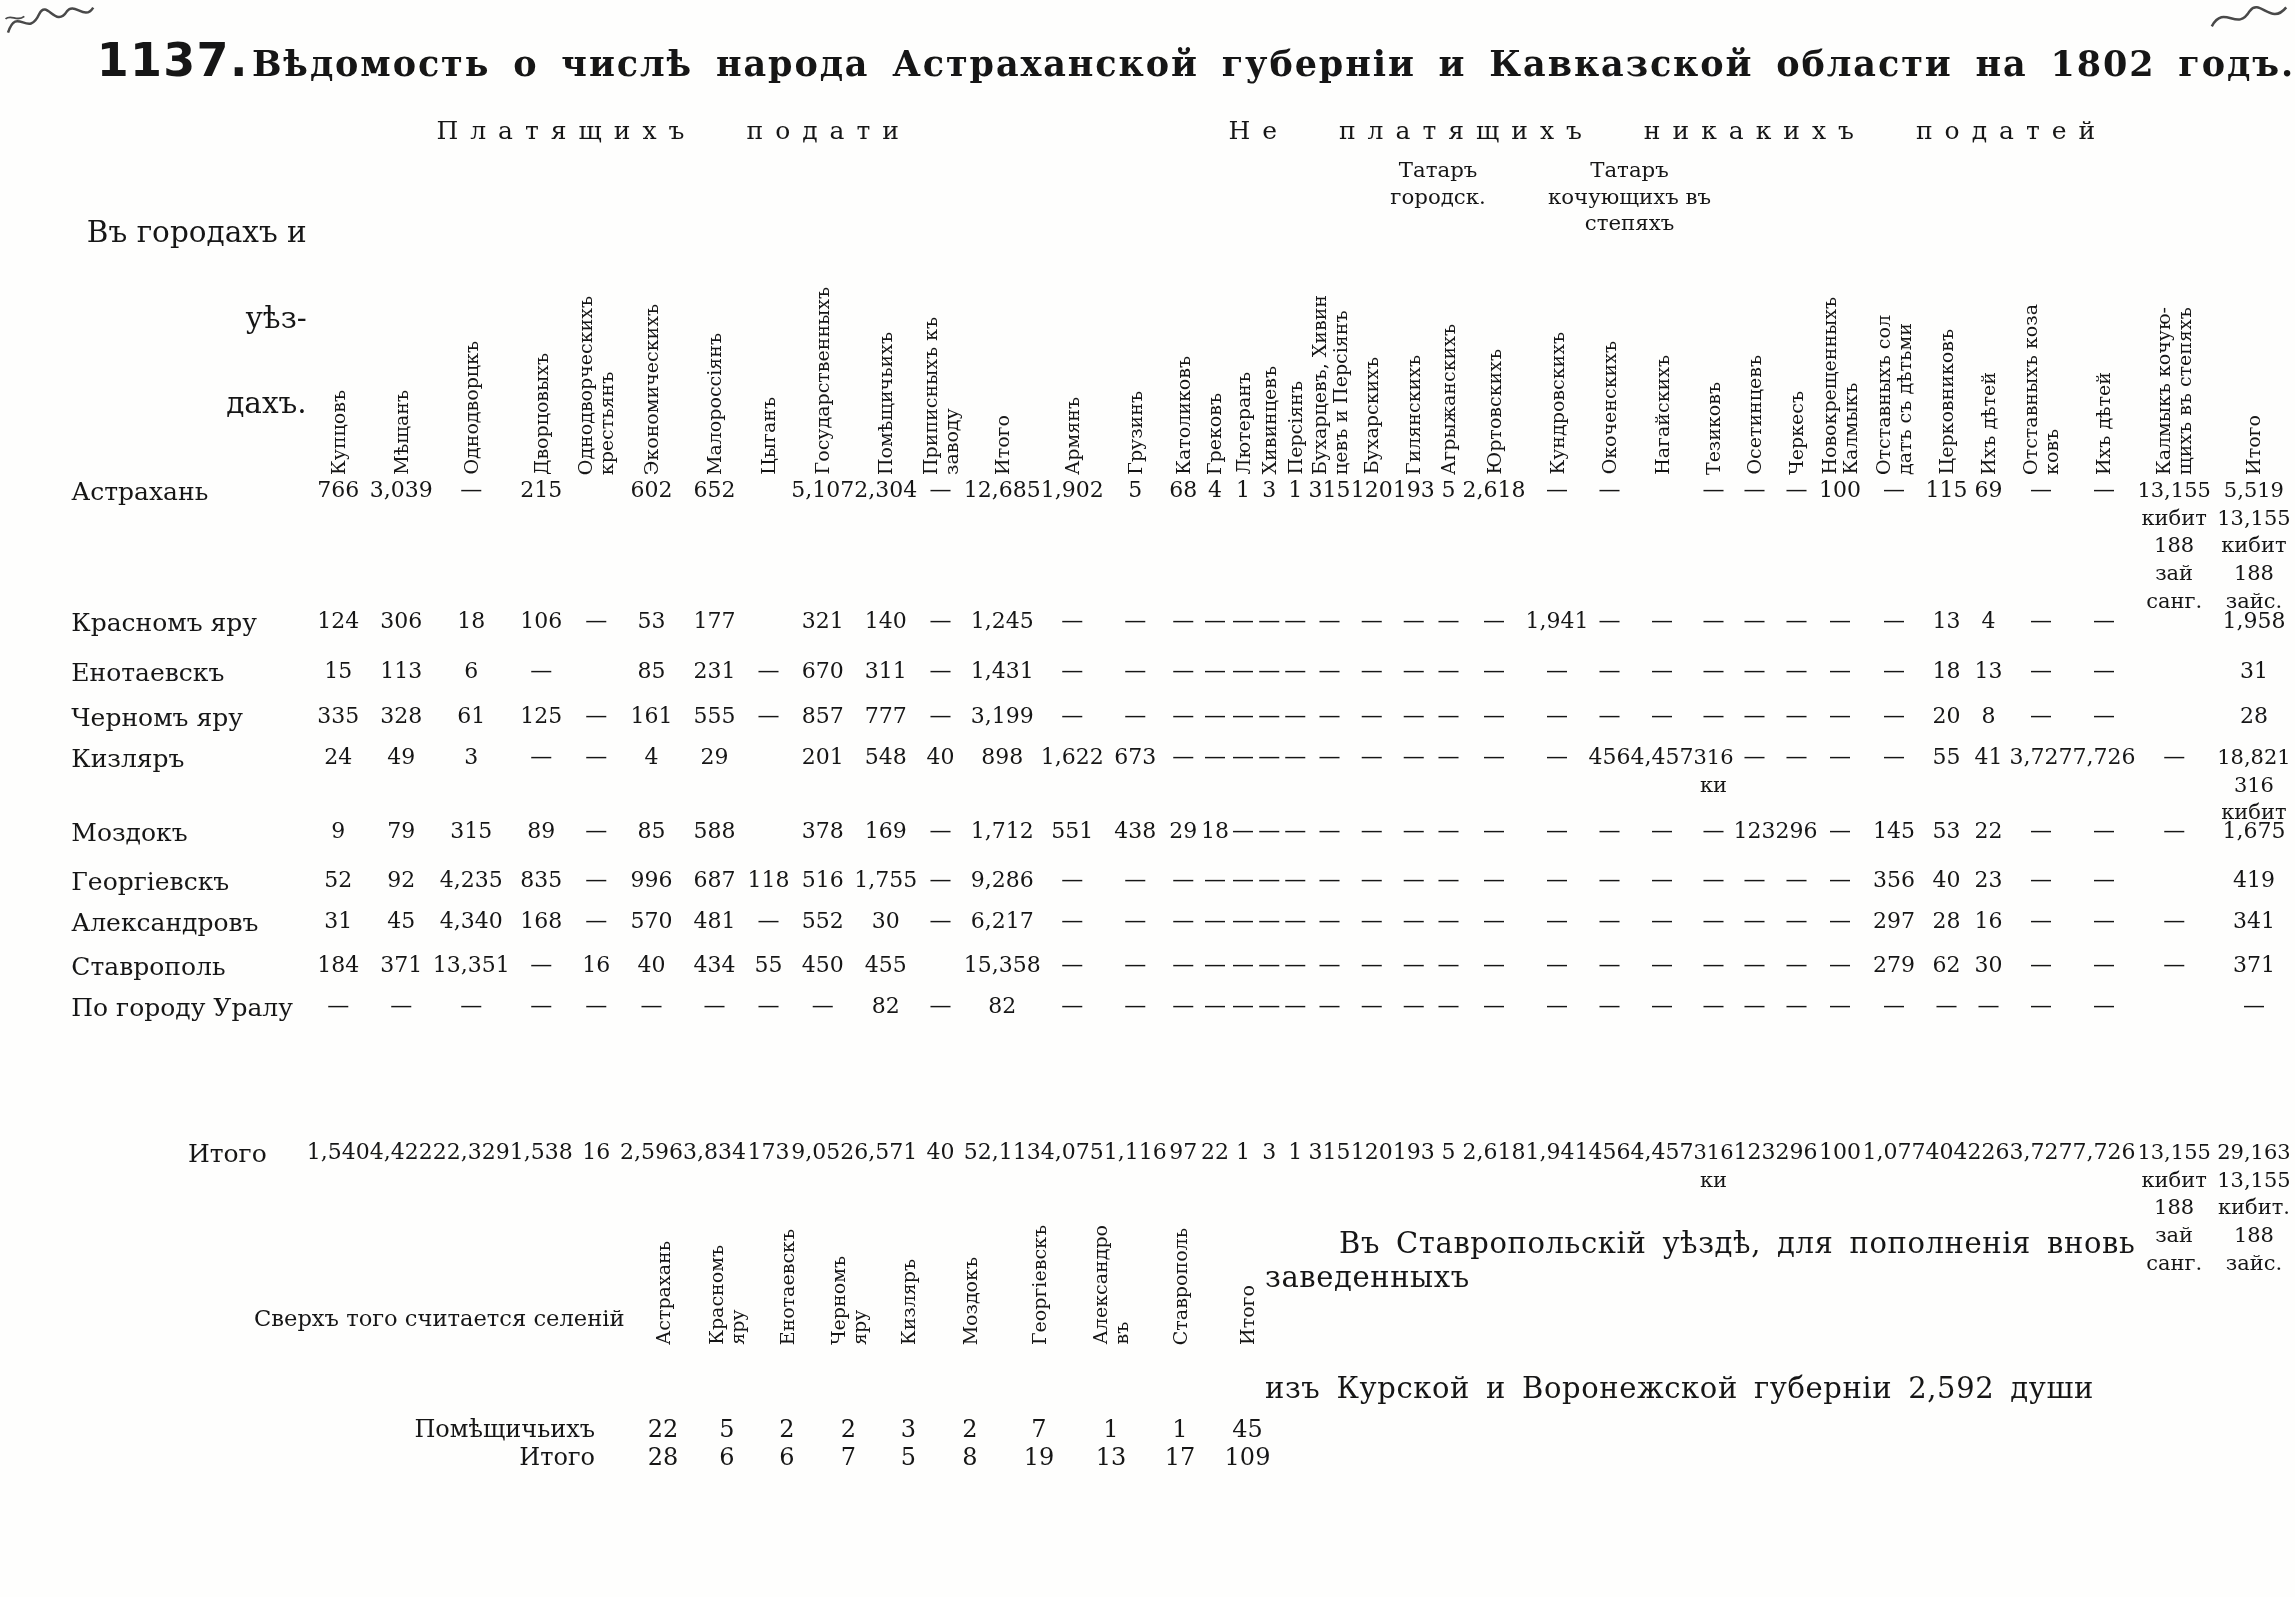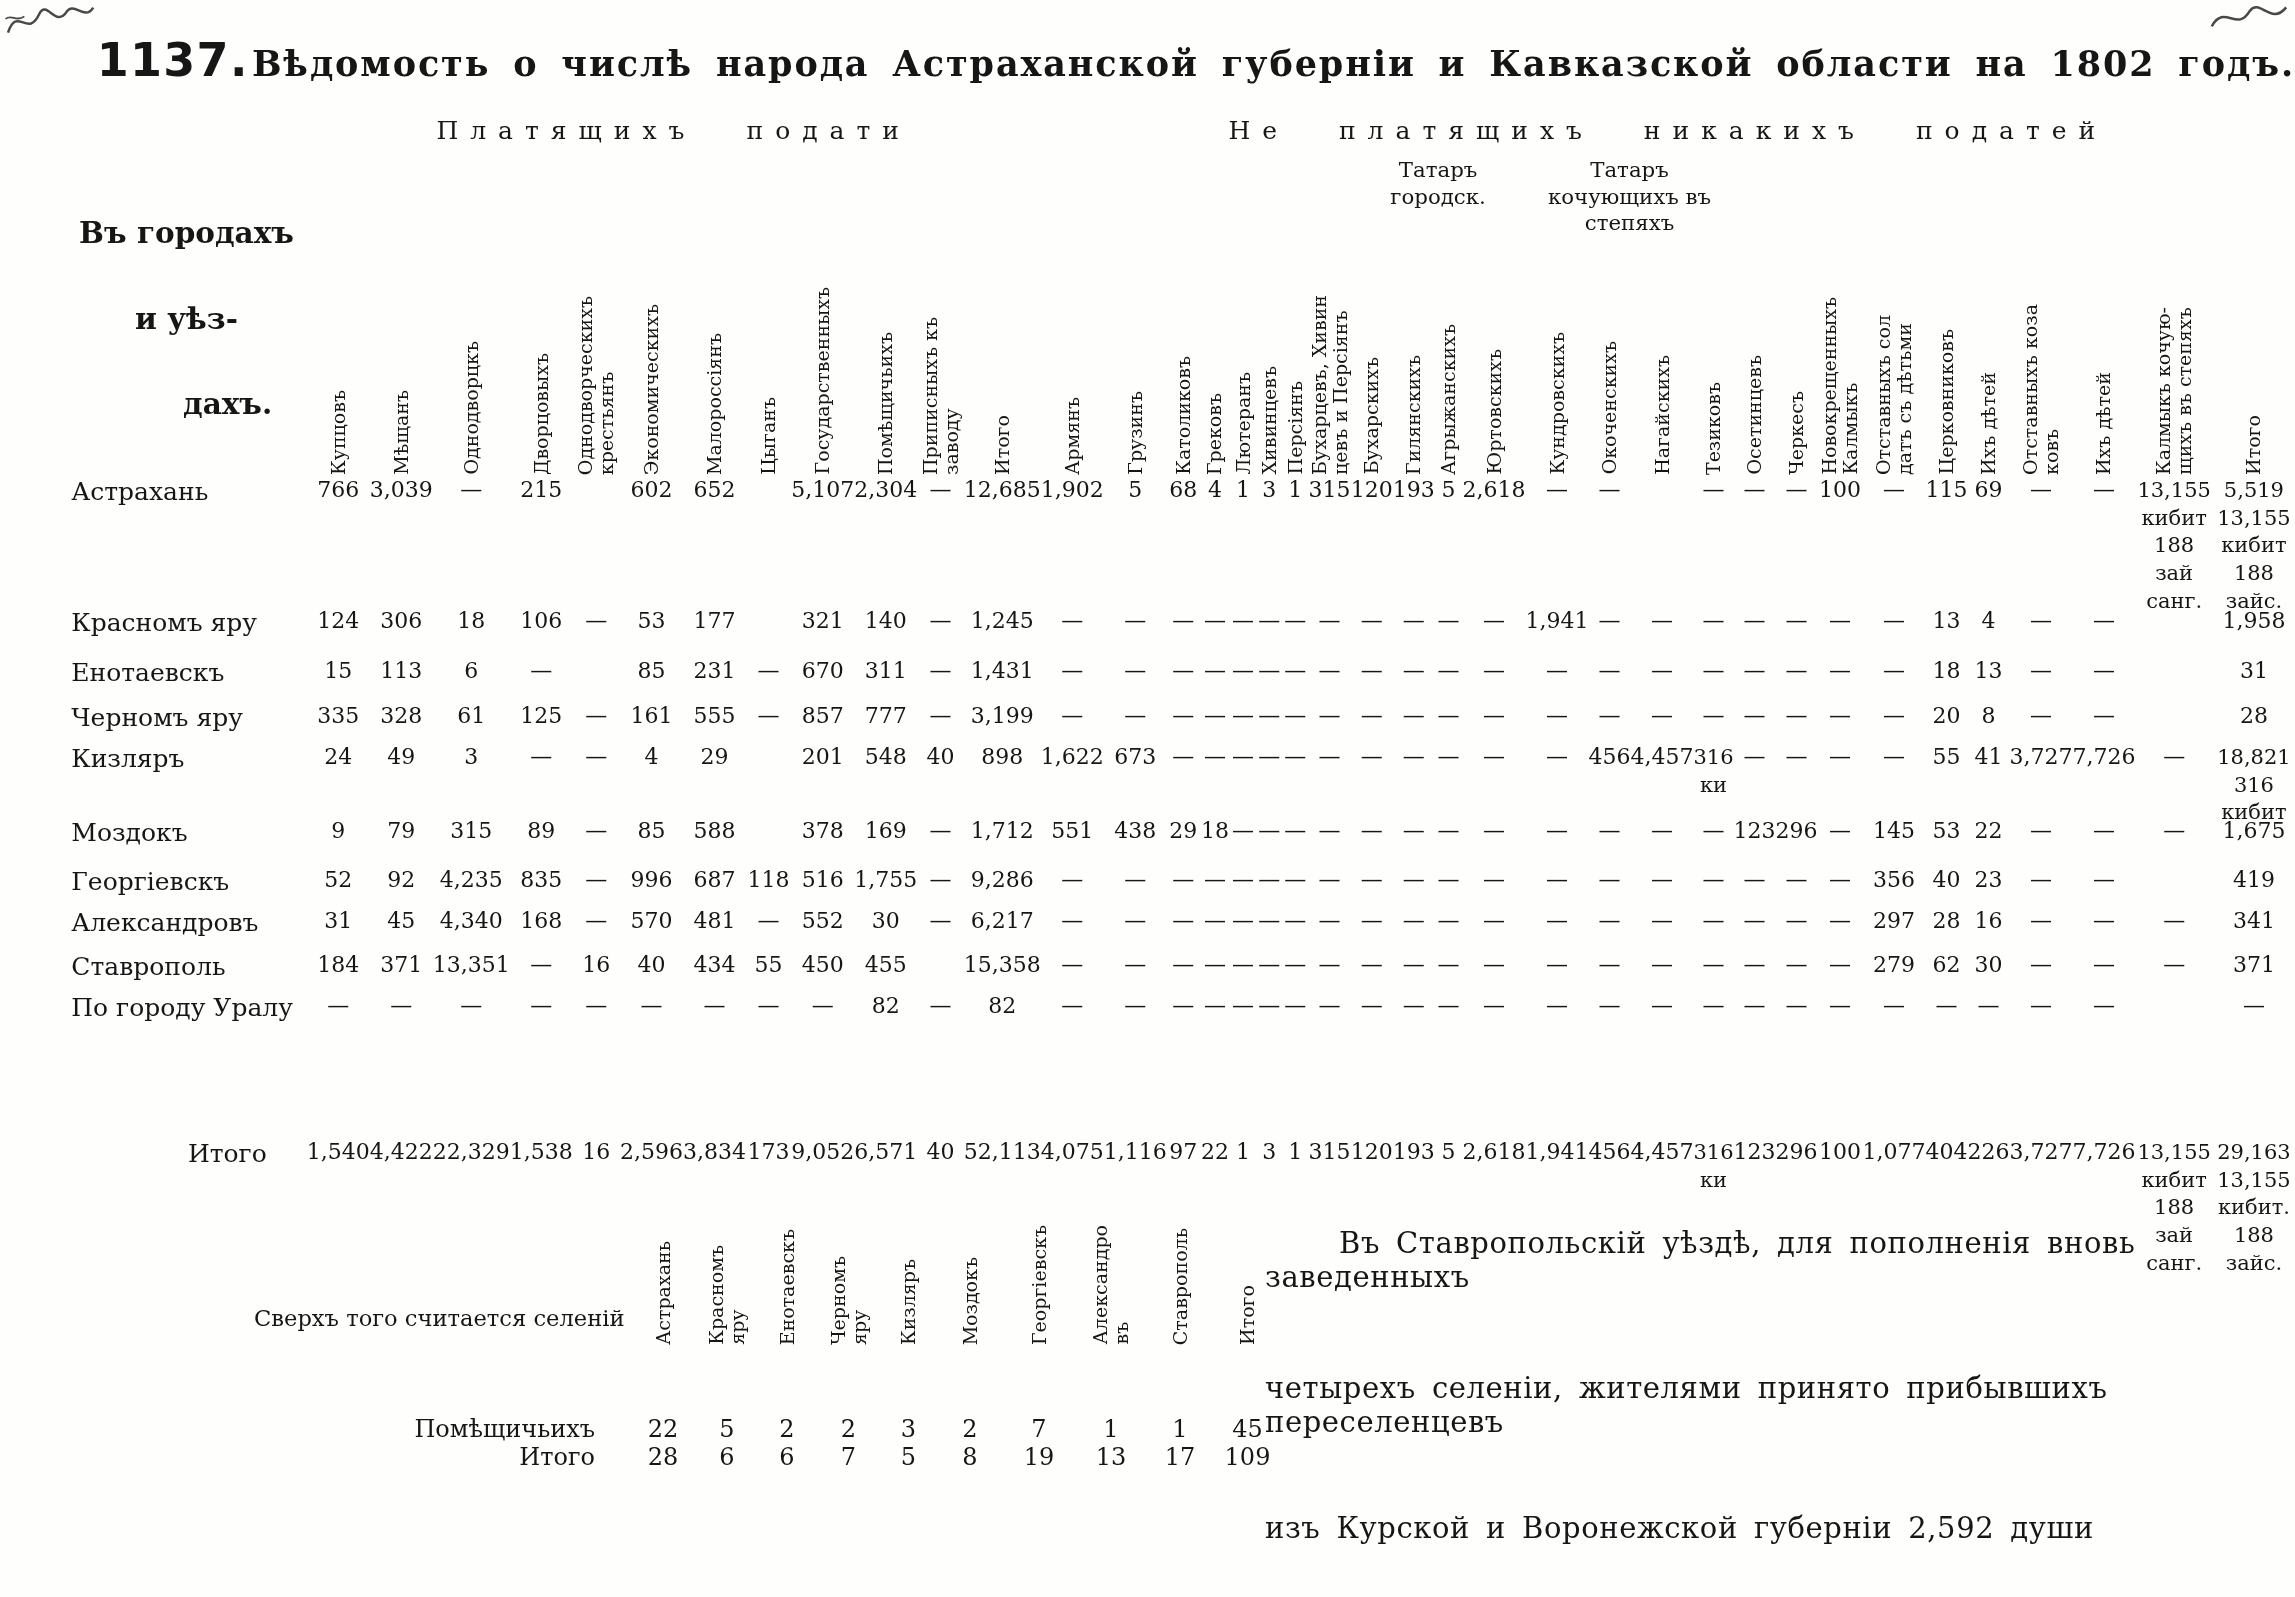--- a/index.html
+++ b/index.html
@@ -36,23 +36,23 @@
     line-height:1.25;height:68px;
   }
   .colhead{vertical-align:bottom;text-align:center;height:240px;}
   .vert{
     display:inline-block;
     writing-mode:vertical-rl;transform:rotate(180deg);
     white-space:pre-line;font-size:19px;line-height:1.1;
     text-align:left;max-height:239px;
   }
   .row-header{
-    font-size:29.5px;text-align:center;vertical-align:top;
+    font-size:29.5px;text-align:right;vertical-align:top;
     padding-top:74px;padding-left:11.3px;
-    white-space:pre-wrap;line-height:2.9;font-weight:bold;
+    white-space:pre-wrap;line-height:2.9;
   }
   .rowlabel{
     font-size:25px;text-align:left;padding-left:16.3px;vertical-align:top;
     white-space:nowrap;
   }
   .val{
     font-size:22px;text-align:center;vertical-align:top;
     position:relative;overflow:visible;
   }
   .stack{
@@ -792,16 +792,15 @@
         <td class="sec-val">19</td>
         <td class="sec-val">13</td>
         <td class="sec-val">17</td>
         <td class="sec-val">109</td>
       </tr>
     </tbody>
 </table>
 
 <div class="note">
   <div class="note-line1">Въ Ставропольскій уѣздѣ, для пополненія вновь заведенныхъ</div>
-  <div class="note-line2">четырехъ селеніи, жителями принято прибывшихъ переселенцевъ</div>
   <div class="note-line3">изъ Курской и Воронежской губерніи 2,592 души</div>
 </div>
 
 
 </body></html>

